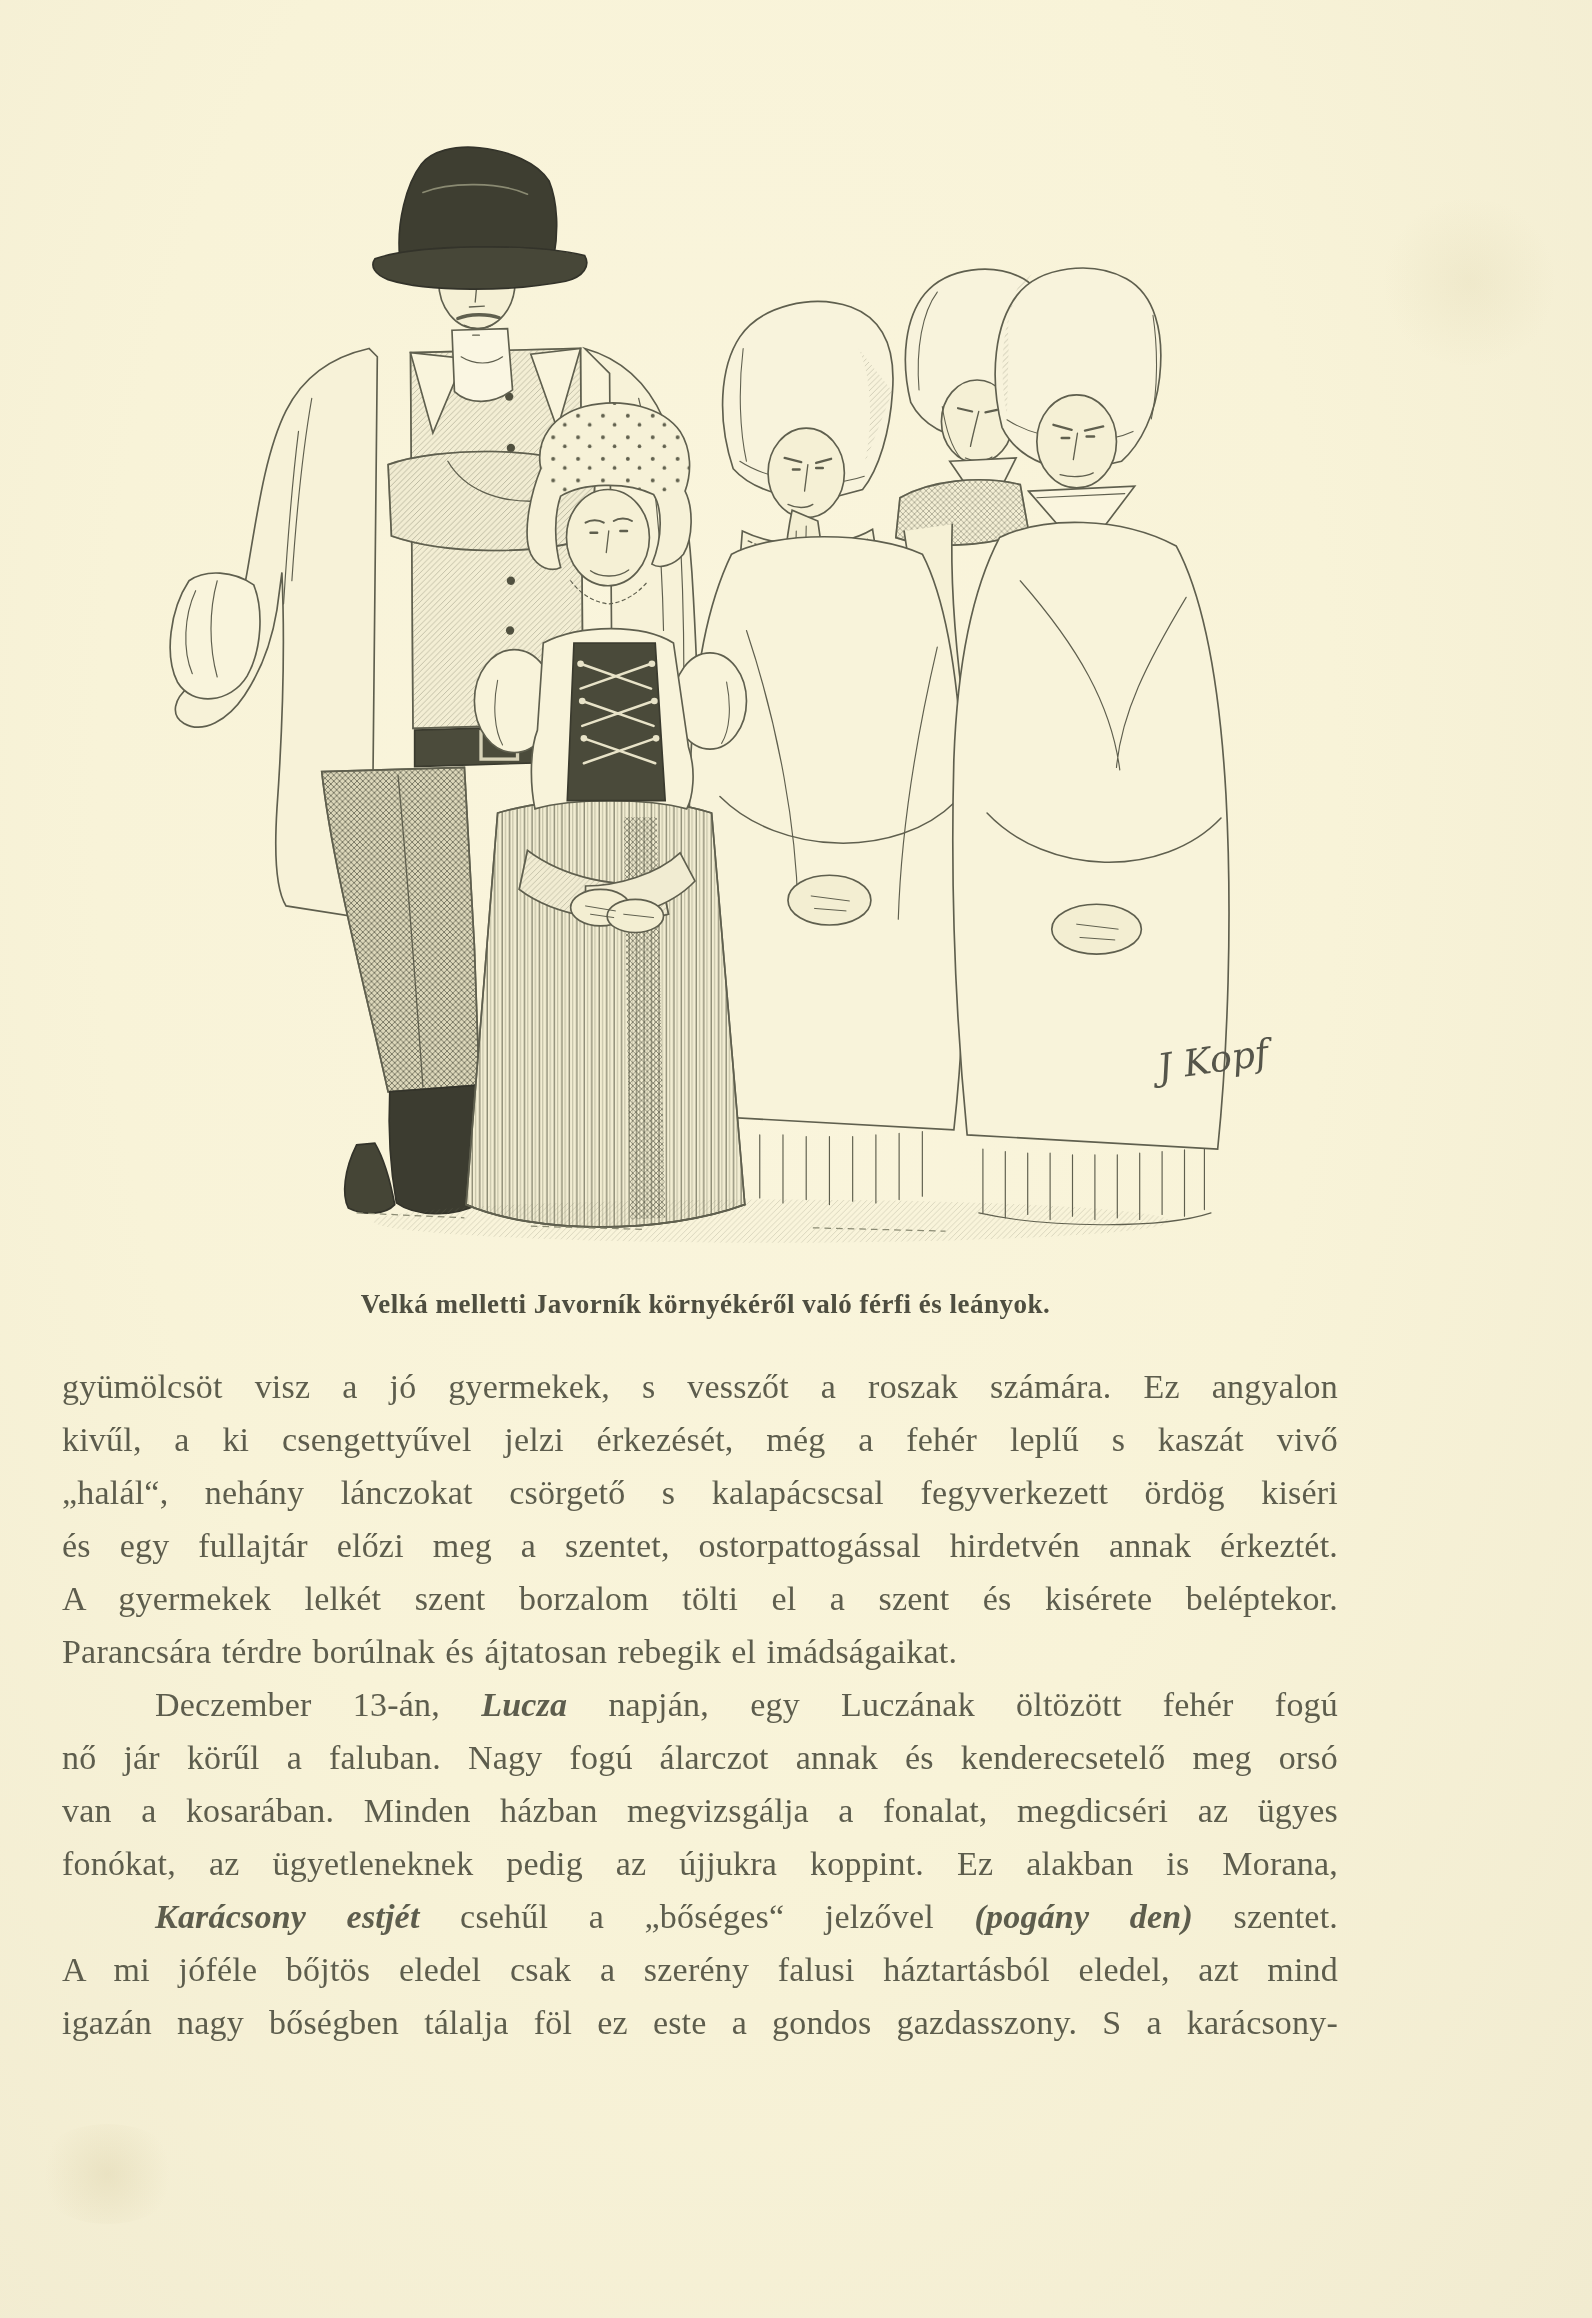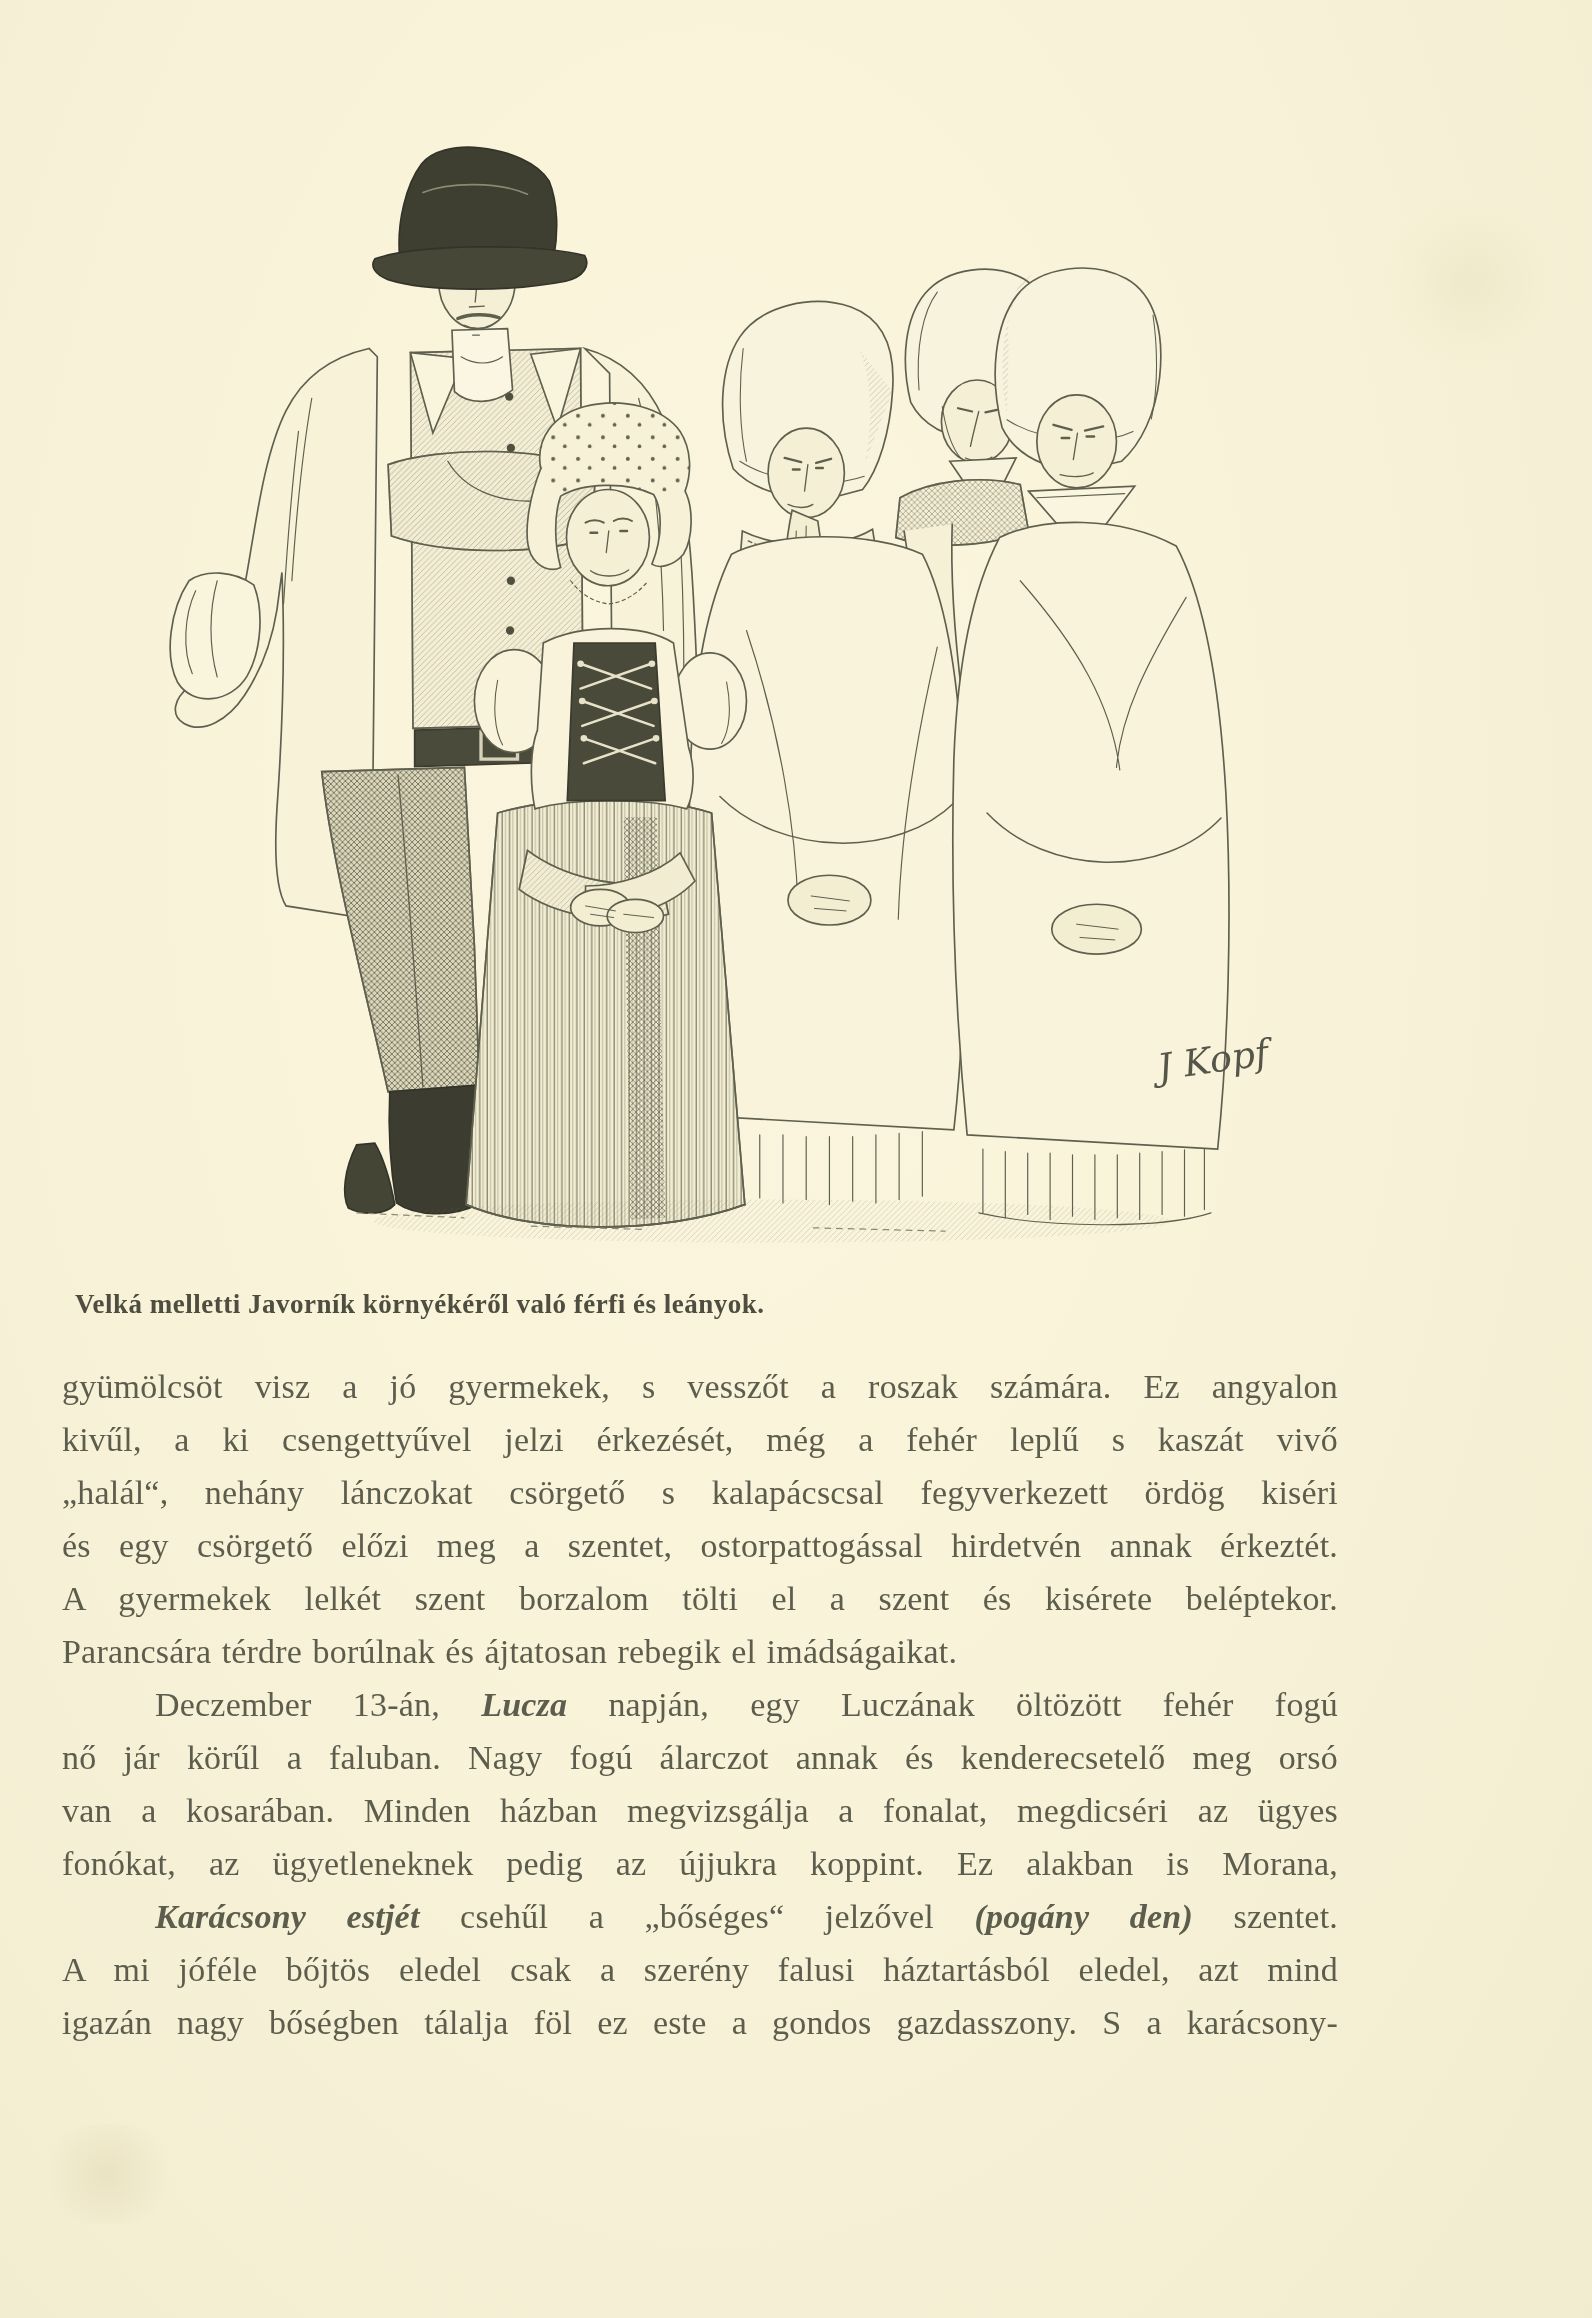--- a/index.html
+++ b/index.html
@@ -9,21 +9,21 @@
     font-family:"Liberation Serif", serif;
   }
   .stain{position:absolute;border-radius:50%;pointer-events:none;}
   .stain.s1{left:33px;top:2124px;width:149px;height:100px;
     background:radial-gradient(circle, rgba(188,172,118,.18), rgba(188,172,118,0) 70%);}
   .stain.s2{left:1378px;top:199px;width:183px;height:166px;
     background:radial-gradient(circle, rgba(200,188,140,.14), rgba(200,188,140,0) 70%);}
   .figure-wrap{position:absolute;left:116px;top:66px;width:1178px;height:1212px;}
   .figure-wrap svg{display:block;width:100%;height:100%;}
   .caption{
-    position:absolute;left:75px;top:1288px;width:1261px;
+    position:absolute;left:75px;top:1288px;width:1261px;text-align:center;
     font-weight:bold;font-size:27px;line-height:33px;color:#4e4e40;letter-spacing:0.5px;
   }
   .text-block{
     position:absolute;left:62px;top:1360px;width:1276px;
     color:#5d5d4d;font-size:34px;letter-spacing:0.2px;word-spacing:1.7px;
   }
   .line{height:53px;line-height:53px;overflow:hidden;white-space:nowrap;}
   .line.j{text-align:justify;text-align-last:justify;white-space:normal;}
   .line.indent{text-indent:93px;}
   .it{font-style:italic;font-weight:bold;}
@@ -204,21 +204,21 @@
     <text class="sig-text" x="1398" y="1302" transform="rotate(-8 1398 1302)" font-size="44" fill="#55554a">J Kopf</text>
   </svg>
 </div>
 
 <div class="caption">Velká melletti Javorník környékéről való férfi és leányok.</div>
 
 <div class="text-block">
     <div class="line j"><span>gyümölcsöt visz a jó gyermekek, s vesszőt a roszak számára. Ez angyalon</span></div>
     <div class="line j"><span>kivűl, a ki csengettyűvel jelzi érkezését, még a fehér leplű s kaszát vivő</span></div>
     <div class="line j"><span>„halál“, nehány lánczokat csörgető s kalapácscsal fegyverkezett ördög kiséri</span></div>
-    <div class="line j"><span>és egy csörgető előzi meg a szentet, ostorpattogással hirdetvén annak érkeztét.</span></div>
+    <div class="line j"><span>és egy fullajtár előzi meg a szentet, ostorpattogással hirdetvén annak érkeztét.</span></div>
     <div class="line j"><span>A gyermekek lelkét szent borzalom tölti el a szent és kisérete beléptekor.</span></div>
     <div class="line"><span>Parancsára térdre borúlnak és ájtatosan rebegik el imádságaikat.</span></div>
     <div class="line j indent"><span>Deczember 13-án, </span><span class="it">Lucza</span><span> napján, egy Luczának öltözött fehér fogú</span></div>
     <div class="line j"><span>nő jár körűl a faluban. Nagy fogú álarczot annak és kenderecsetelő meg orsó</span></div>
     <div class="line j"><span>van a kosarában. Minden házban megvizsgálja a fonalat, megdicséri az ügyes</span></div>
     <div class="line j"><span>fonókat, az ügyetleneknek pedig az újjukra koppint. Ez alakban is Morana,</span></div>
     <div class="line j indent"><span class="it">Karácsony estjét</span><span> csehűl a „bőséges“ jelzővel </span><span class="it">(pogány den)</span><span> szentet.</span></div>
     <div class="line j"><span>A mi jóféle bőjtös eledel csak a szerény falusi háztartásból eledel, azt mind</span></div>
     <div class="line j"><span>igazán nagy bőségben tálalja föl ez este a gondos gazdasszony. S a karácsony-</span></div>
   </div>

